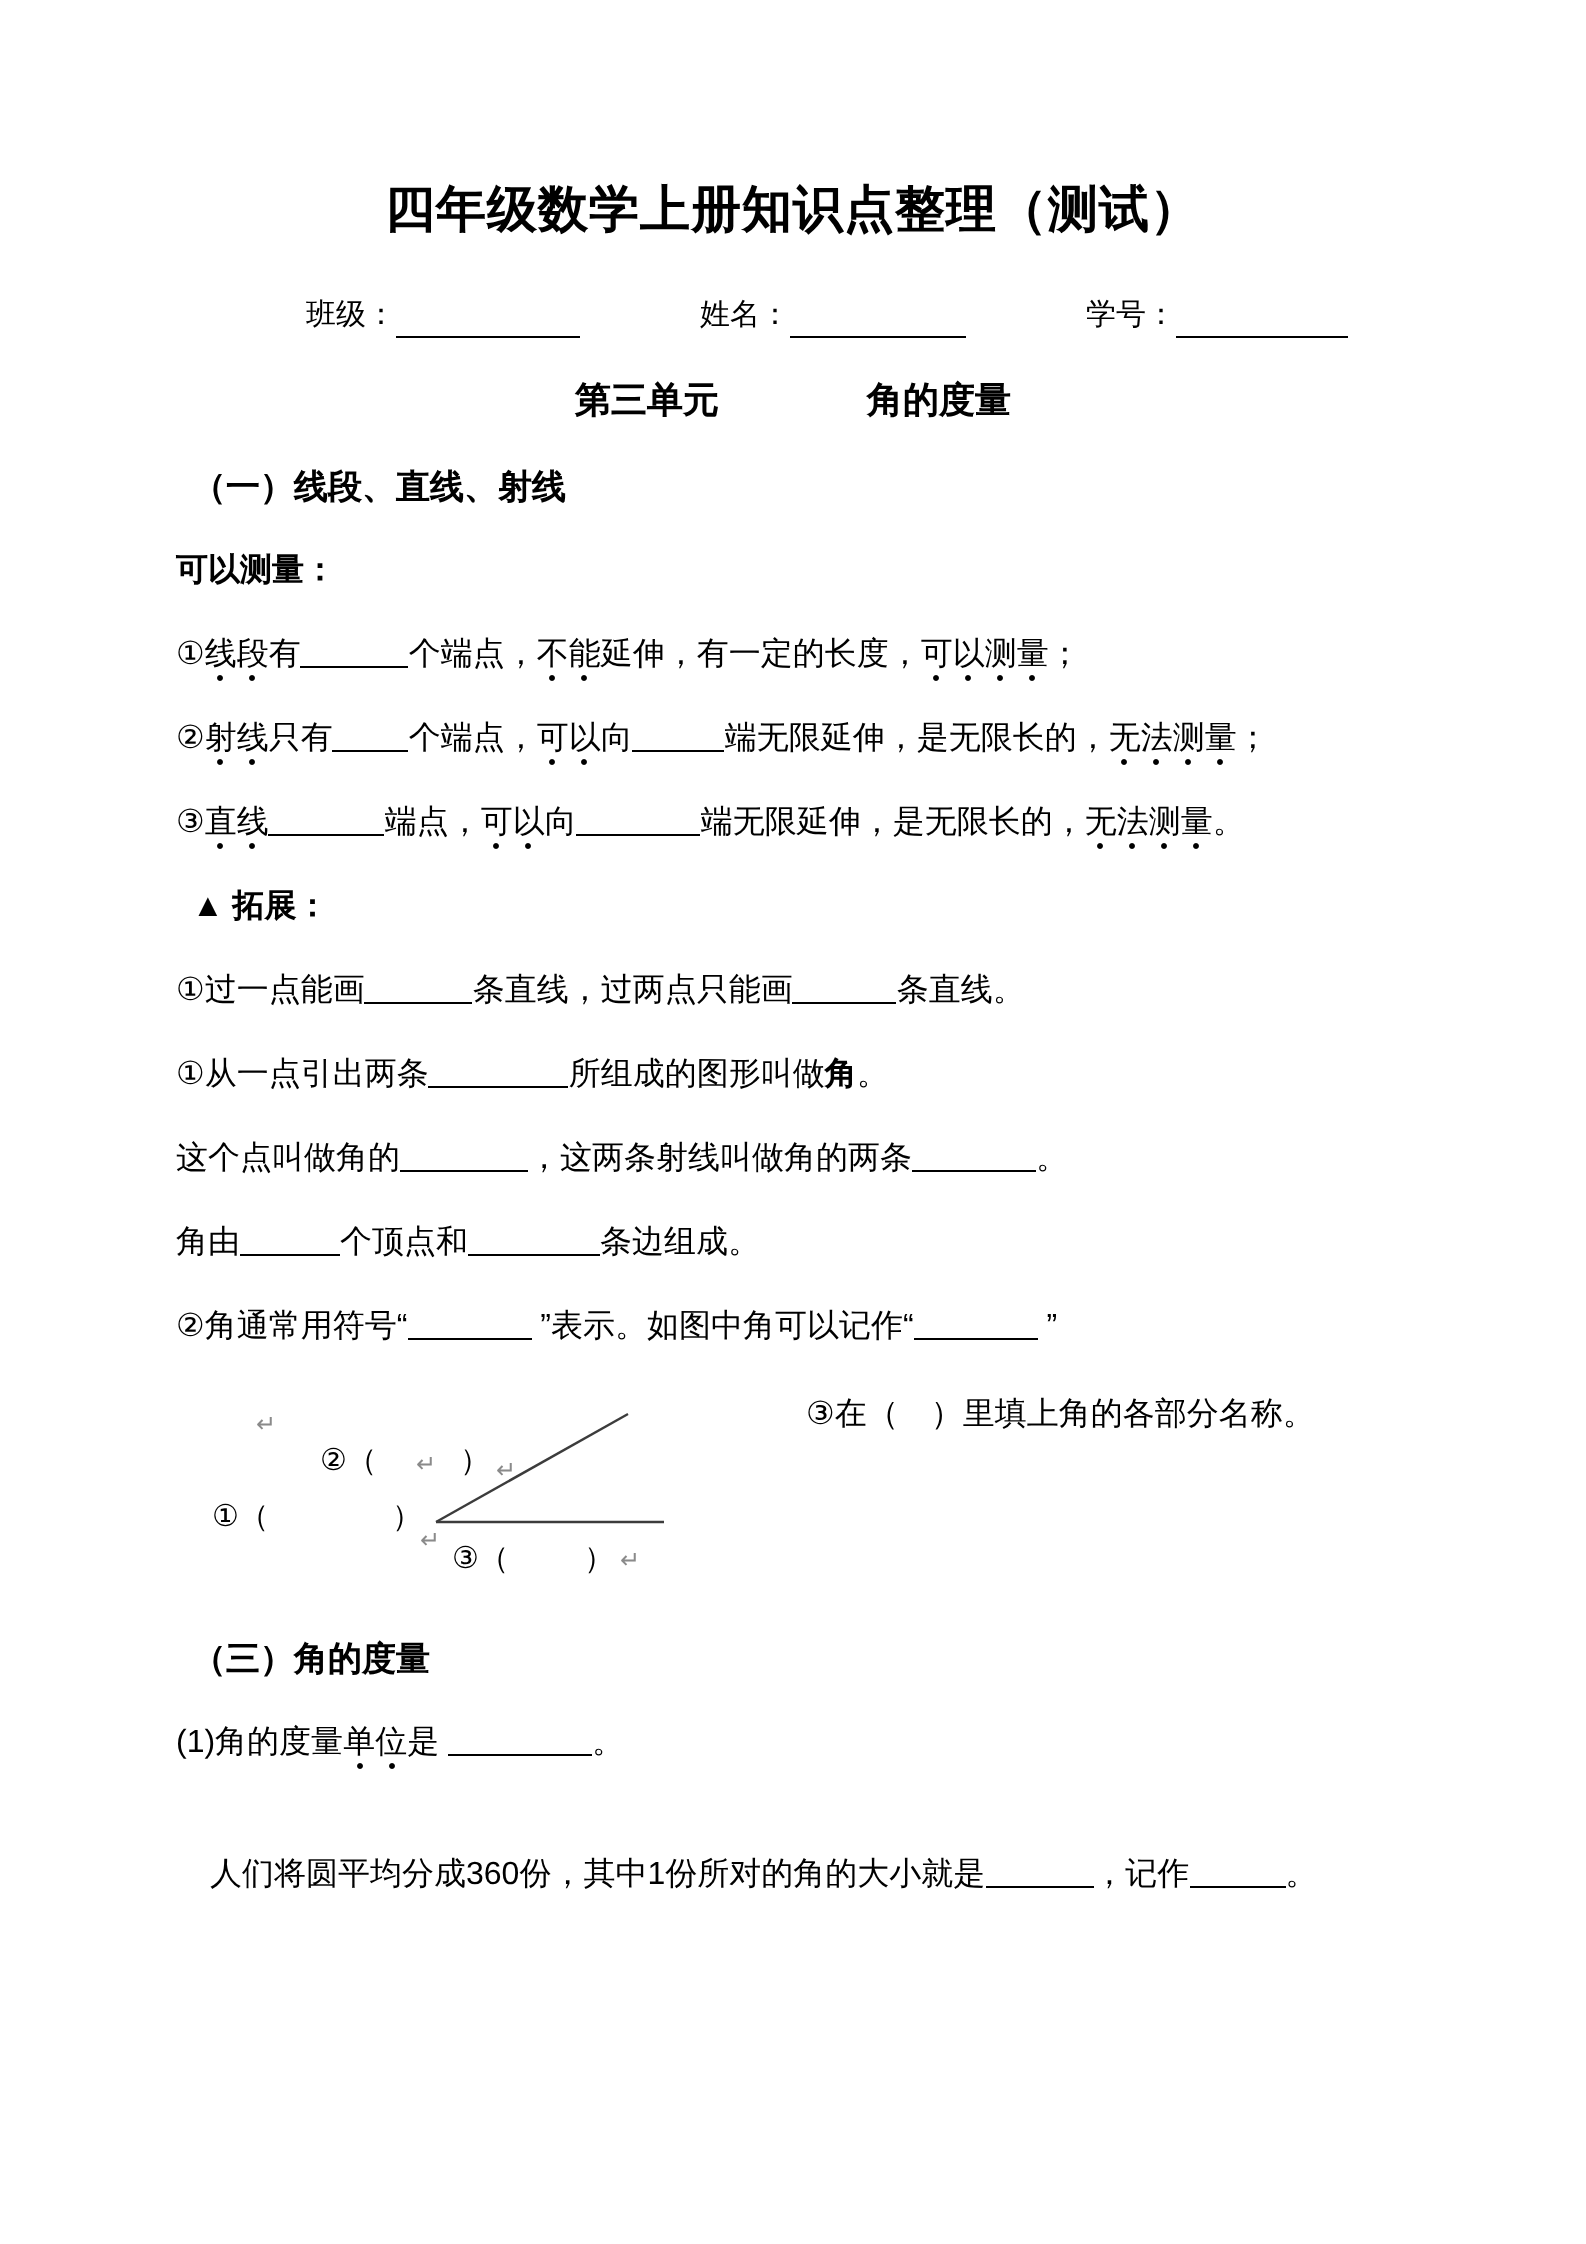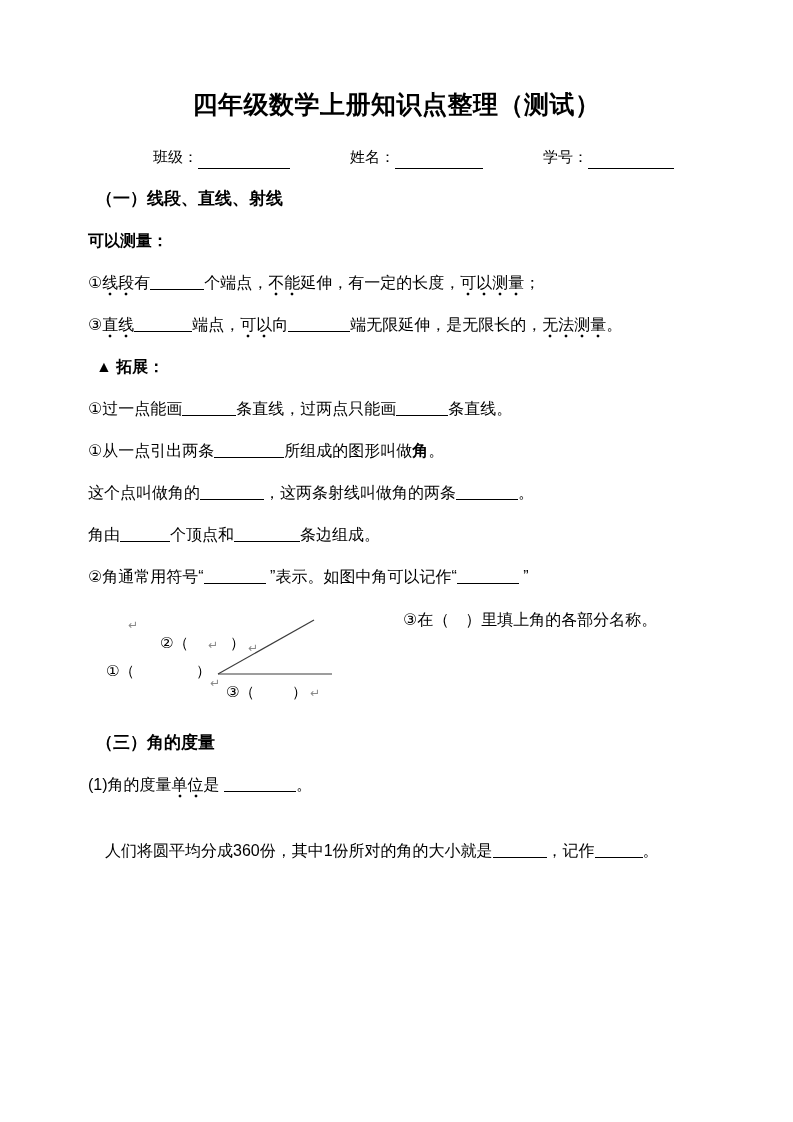--- a/index.html
+++ b/index.html
@@ -69,27 +69,31 @@
       <span class="field">
         <span>姓名：</span>
         <span class="blank" style="width: 88px;"></span>
       </span>
       <span class="field">
         <span>学号：</span>
         <span class="blank" style="width: 86px;"></span>
       </span>
     </div>
 
+  <div class="unit-heading">
+    <span class="unit-number">第三单元</span><span>角的度量</span>
+  </div>
 
   <div class="content">
 
     <div>
         <p class="line h3"><span>（一）线段、直线、射线</span></p>
         <p class="line b"><span>可以测量：</span></p>
         <p class="line"><span>①</span><span class="em">线段</span><span>有</span><span class="blank" style="width: 54px;"></span><span>个端点，</span><span class="em">不能</span><span>延伸，有一定的长度，</span><span class="em">可以测量</span><span>；</span></p>
+        <p class="line"><span>②</span><span class="em">射线</span><span>只有</span><span class="blank" style="width: 38px;"></span><span>个端点，</span><span class="em">可以</span><span>向</span><span class="blank" style="width: 46px;"></span><span>端无限延伸，是无限长的，</span><span class="em">无法测量</span><span>；</span></p>
         <p class="line"><span>③</span><span class="em">直线</span><span class="blank" style="width: 58px;"></span><span>端点，</span><span class="em">可以</span><span>向</span><span class="blank" style="width: 62px;"></span><span>端无限延伸，是无限长的，</span><span class="em">无法测量</span><span>。</span></p>
         <p class="line b" style="padding-left: 8px;"><span>▲ 拓展：</span></p>
         <p class="line"><span>①过一点能画</span><span class="blank" style="width: 54px;"></span><span>条直线，过两点只能画</span><span class="blank" style="width: 52px;"></span><span>条直线。</span></p>
         <p class="line"><span>①从一点引出两条</span><span class="blank" style="width: 70px;"></span><span>所组成的图形叫做</span><span class="bold">角</span><span>。</span></p>
         <p class="line"><span>这个点叫做角的</span><span class="blank" style="width: 64px;"></span><span>，这两条射线叫做角的两条</span><span class="blank" style="width: 62px;"></span><span>。</span></p>
         <p class="line"><span>角由</span><span class="blank" style="width: 50px;"></span><span>个顶点和</span><span class="blank" style="width: 66px;"></span><span>条边组成。</span></p>
         <p class="line"><span>②角通常用符号“</span><span class="blank" style="width: 62px;"></span><span> ”表示。如图中角可以记作“</span><span class="blank" style="width: 62px;"></span><span> ”</span></p>
       </div>
 
     <div class="figure-row">

